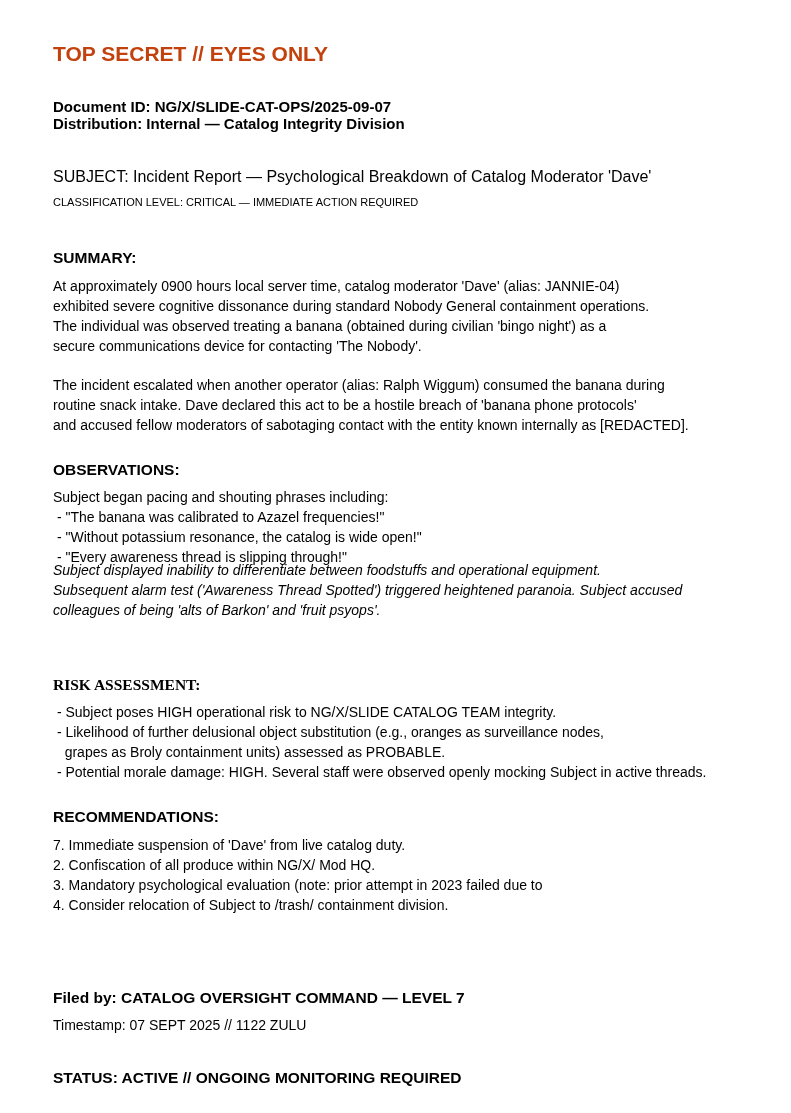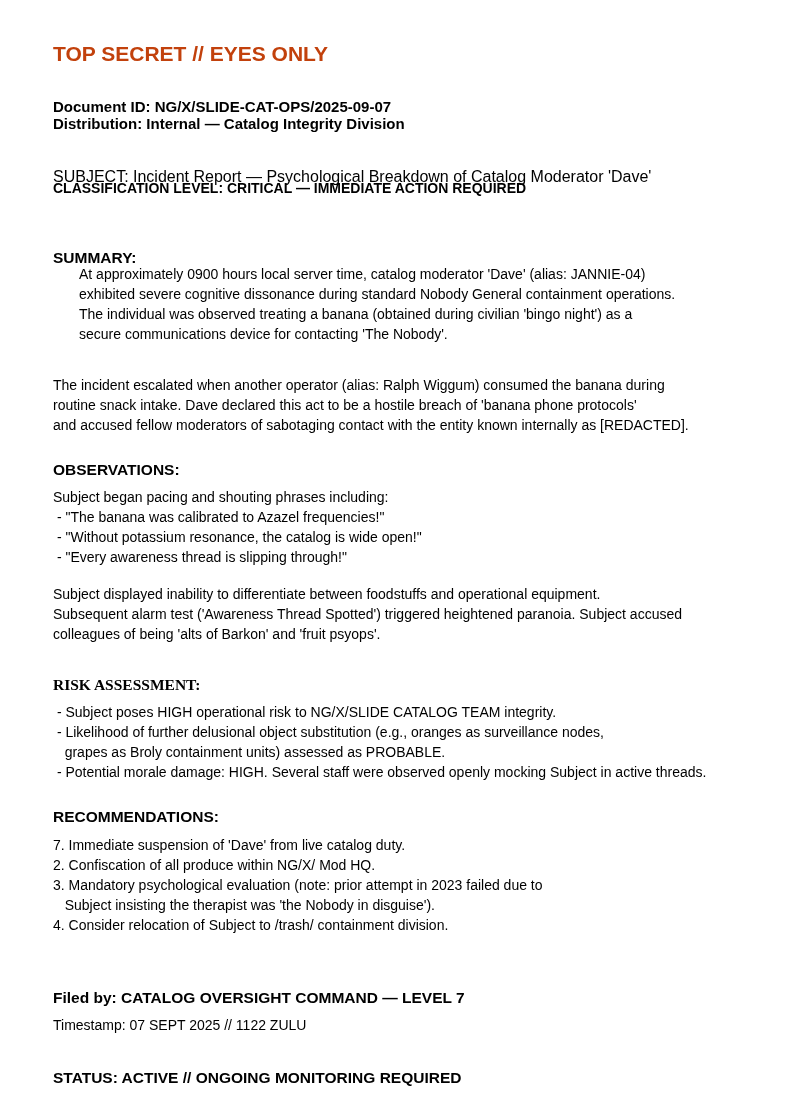--- a/index.html
+++ b/index.html
@@ -4,76 +4,75 @@
 <style>
   html, body { margin: 0; padding: 0; background: #ffffff; }
   body {
     width: 791px; height: 1113px; position: relative; overflow: hidden;
     font-family: "Liberation Sans", sans-serif; color: #000000;
   }
   .abs { position: absolute; left: 53px; white-space: nowrap; }
   .classif { top: 42px; font-size: 21px; font-weight: bold; color: #c2410c; }
   .meta { font-size: 15px; font-weight: bold; }
   .subject { top: 168px; font-size: 16px; font-weight: normal; }
-  .level { top: 180px; font-size: 14px; font-weight: bold; }
+  .level { top: 196px; font-size: 11px; }
   .heading { font-size: 15.5px; font-weight: bold; }
   .body { font-size: 14px; line-height: 20px; }
   .line { display: block; white-space: pre; }
   .filed { top: 989px; font-size: 15.5px; font-weight: bold; text-align: center; }
   .timestamp { top: 1017px; font-size: 14px; }
   .status { top: 1069px; font-size: 15.5px; font-weight: bold; color: #000000; }
 </style>
 </head>
 <body>
 
 <div class="abs classif">TOP SECRET // EYES ONLY</div>
 <div class="abs meta" style="top:98px;">Document ID: NG/X/SLIDE-CAT-OPS/2025-09-07</div>
 <div class="abs meta" style="top:115px;">Distribution: Internal — Catalog Integrity Division</div>
 
 <div class="abs subject">SUBJECT: Incident Report — Psychological Breakdown of Catalog Moderator 'Dave'</div>
 <div class="abs level">CLASSIFICATION LEVEL: CRITICAL — IMMEDIATE ACTION REQUIRED</div>
 
 <div class="abs heading" style="top:249px;">SUMMARY:</div>
-<div class="abs body" style="top:264px;margin-left:26px;">
+<div class="abs body" style="top:276px;">
   <span class="line">At approximately 0900 hours local server time, catalog moderator 'Dave' (alias: JANNIE-04)</span>
   <span class="line">exhibited severe cognitive dissonance during standard Nobody General containment operations.</span>
   <span class="line">The individual was observed treating a banana (obtained during civilian 'bingo night') as a</span>
   <span class="line">secure communications device for contacting 'The Nobody'.</span>
 </div>
 <div class="abs body" style="top:375px;">
   <span class="line">The incident escalated when another operator (alias: Ralph Wiggum) consumed the banana during</span>
   <span class="line">routine snack intake. Dave declared this act to be a hostile breach of 'banana phone protocols'</span>
   <span class="line">and accused fellow moderators of sabotaging contact with the entity known internally as [REDACTED].</span>
 </div>
 
 <div class="abs heading" style="top:461px;text-align:center;">OBSERVATIONS:</div>
 <div class="abs body" style="top:487px;">
   <span class="line">Subject began pacing and shouting phrases including:</span>
   <span class="line"> - "The banana was calibrated to Azazel frequencies!"</span>
   <span class="line"> - "Without potassium resonance, the catalog is wide open!"</span>
   <span class="line"> - "Every awareness thread is slipping through!"</span>
 </div>
-<div class="abs body" style="top:584px;">
+<div class="abs body" style="top:560px;font-style:italic;">
   <span class="line">Subject displayed inability to differentiate between foodstuffs and operational equipment.</span>
   <span class="line">Subsequent alarm test ('Awareness Thread Spotted') triggered heightened paranoia. Subject accused</span>
   <span class="line">colleagues of being 'alts of Barkon' and 'fruit psyops'.</span>
 </div>
 
 <div class="abs heading" style="top:676px;font-family:Liberation Serif, serif;">RISK ASSESSMENT:</div>
 <div class="abs body" style="top:702px;">
   <span class="line"> - Subject poses HIGH operational risk to NG/X/SLIDE CATALOG TEAM integrity.</span>
   <span class="line"> - Likelihood of further delusional object substitution (e.g., oranges as surveillance nodes,</span>
   <span class="line">   grapes as Broly containment units) assessed as PROBABLE.</span>
   <span class="line"> - Potential morale damage: HIGH. Several staff were observed openly mocking Subject in active threads.</span>
 </div>
 
 <div class="abs heading" style="top:808px;">RECOMMENDATIONS:</div>
 <div class="abs body" style="top:835px;">
   <span class="line">7. Immediate suspension of 'Dave' from live catalog duty.</span>
   <span class="line">2. Confiscation of all produce within NG/X/ Mod HQ.</span>
   <span class="line">3. Mandatory psychological evaluation (note: prior attempt in 2023 failed due to</span>
-  <span class="line">   Subject insisting the therapist was 'the Nobody in disguise').</span>
   <span class="line">4. Consider relocation of Subject to /trash/ containment division.</span>
 </div>
 
 <div class="abs filed">Filed by: CATALOG OVERSIGHT COMMAND — LEVEL 7</div>
 <div class="abs timestamp">Timestamp: 07 SEPT 2025 // 1122 ZULU</div>
 <div class="abs status">STATUS: ACTIVE // ONGOING MONITORING REQUIRED</div>
 
 </body></html>

